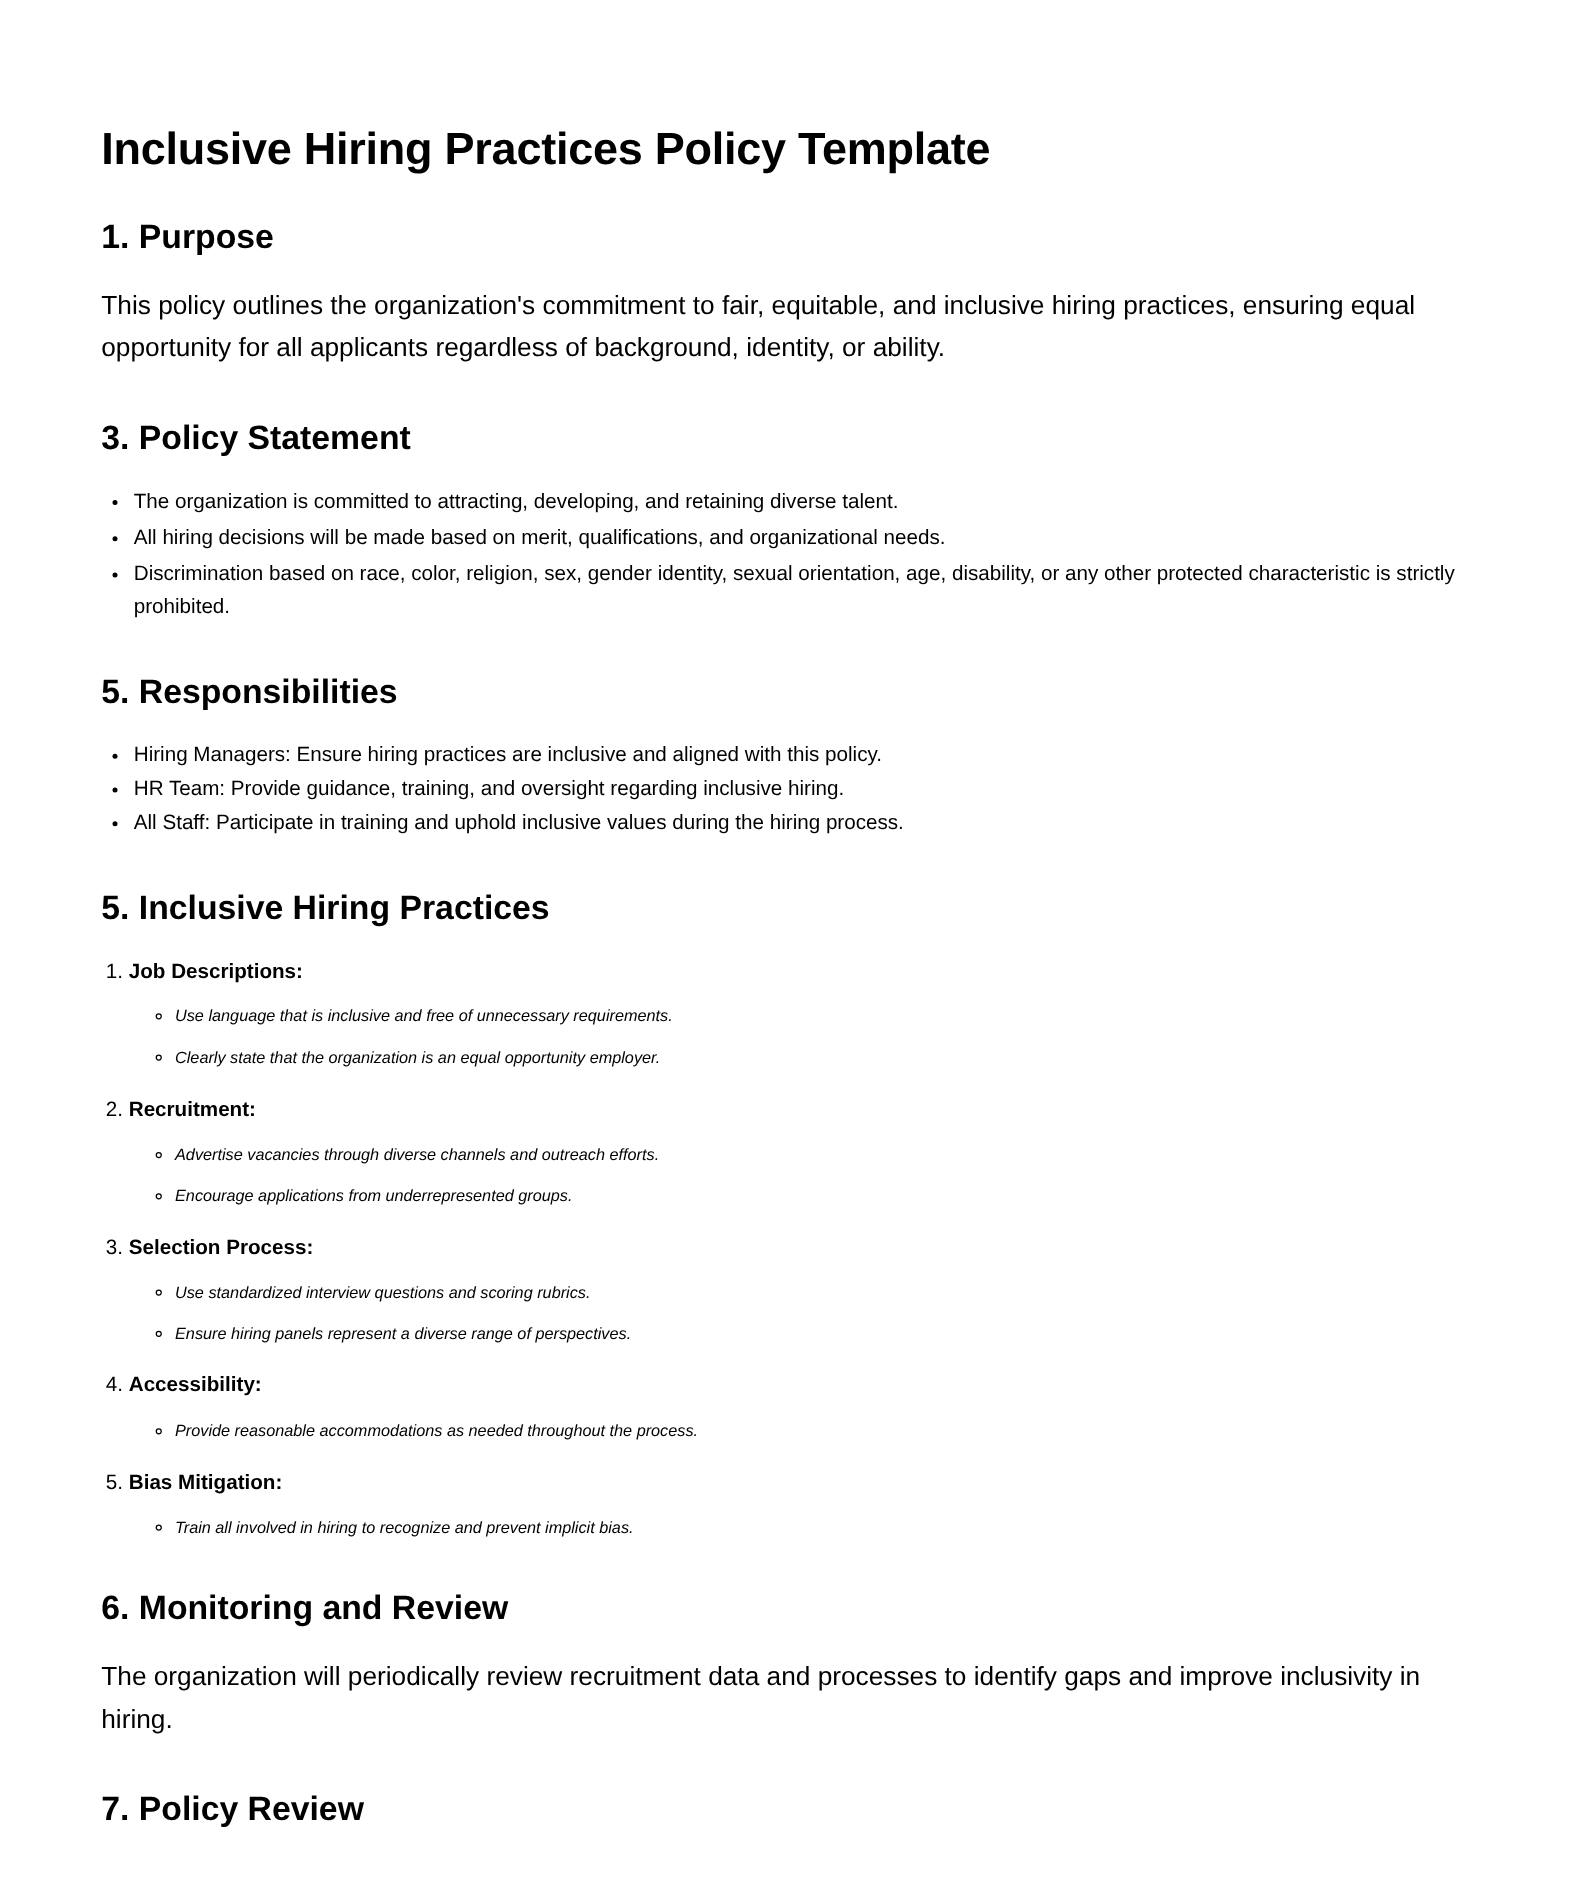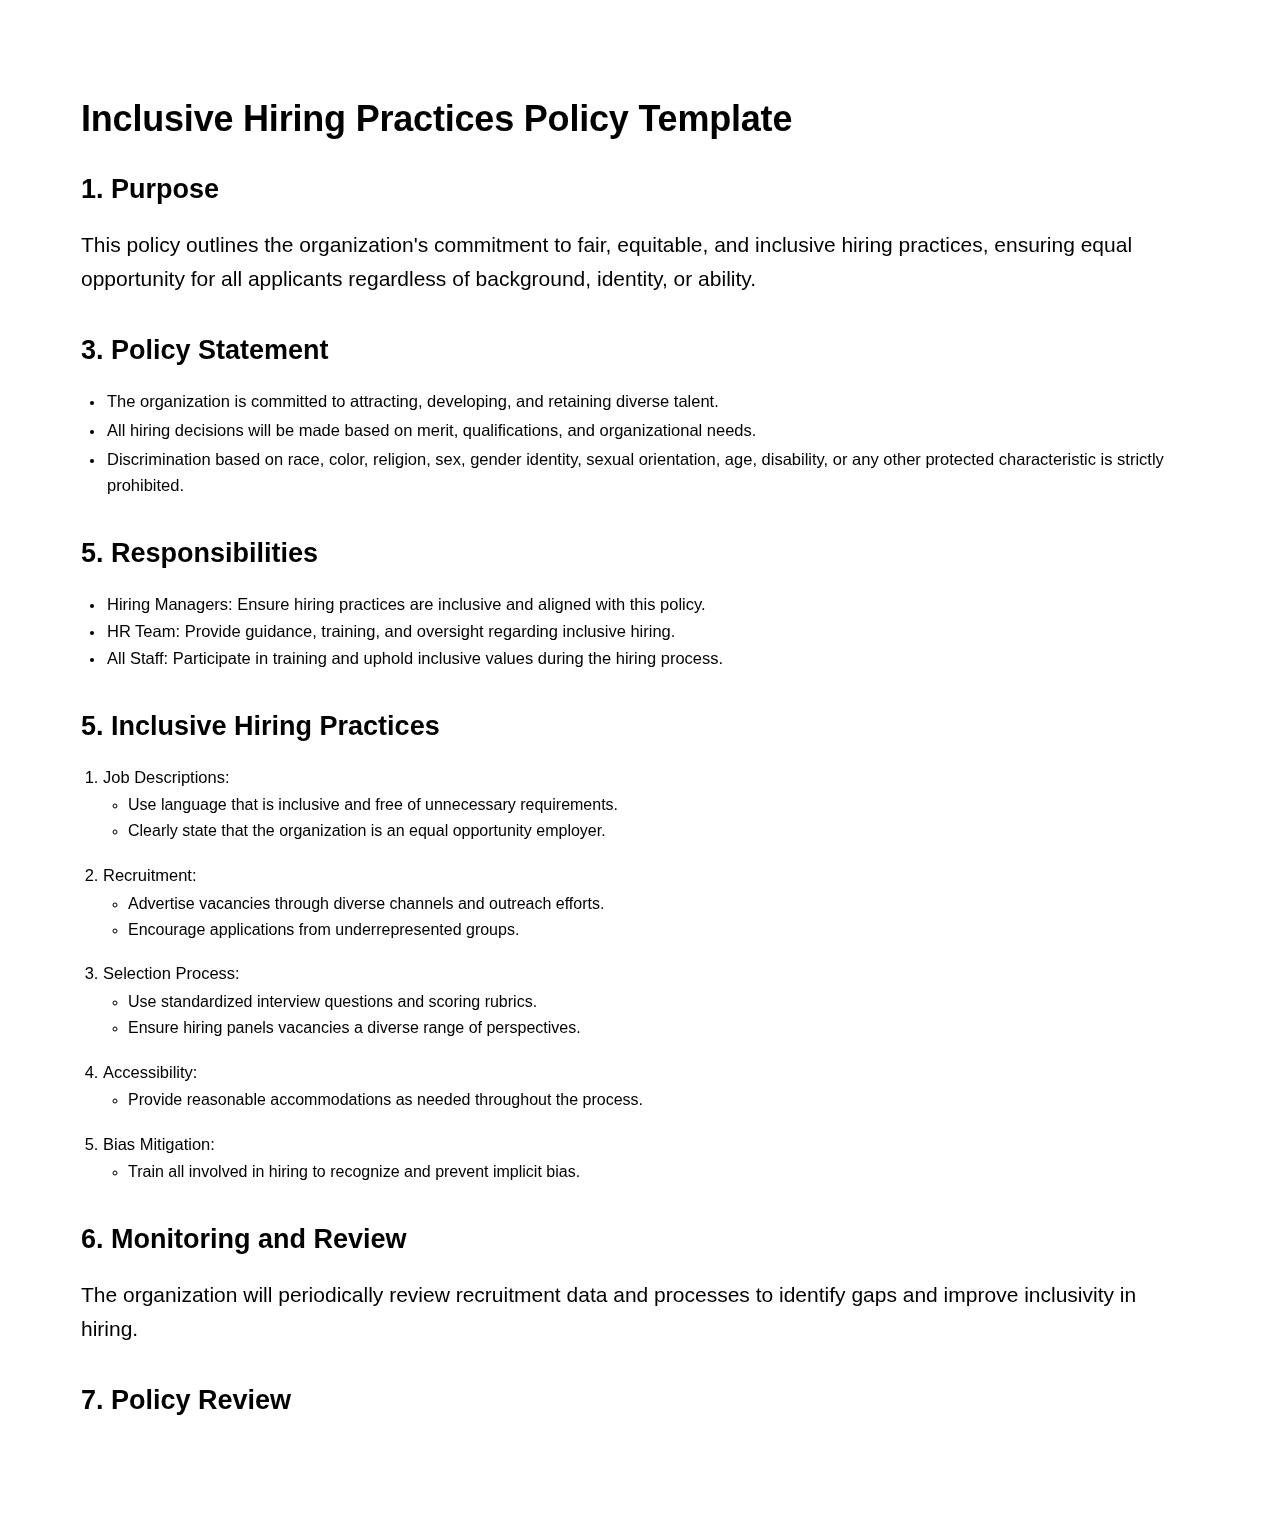--- a/index.html
+++ b/index.html
@@ -70,31 +70,32 @@
   }
   ol.numbered > li {
     font-size: 16.5px;
     line-height: 1.6;
     margin: 0 0 18px 0;
   }
   ol.numbered > li:last-child {
     margin-bottom: 0;
   }
   ol.numbered > li > .item-title {
-    font-weight: normal;
+    font-weight: bold;
   }
   ul.subbullets {
     list-style-type: circle;
     margin: 2px 0 0 0;
     padding-left: 25px;
   }
   ul.subbullets > li {
-    font-size: 16px;
+    font-size: 13px;
     line-height: 1.62;
-    margin: 0;
+    margin: 12px;
+    font-style: italic;
   }
   ul.subbullets > li::marker {
     font-size: 13px;
   }
   b.lead {
     font-weight: normal;
   }
 </style>
 </head>
 <body>
@@ -146,21 +147,21 @@
         <ul class="subbullets">
           <li>Advertise vacancies through diverse channels and outreach efforts.</li>
           <li>Encourage applications from underrepresented groups.</li>
         </ul>
       </li>
 
       <li>
         <span class="item-title">Selection Process:</span>
         <ul class="subbullets">
           <li>Use standardized interview questions and scoring rubrics.</li>
-          <li>Ensure hiring panels vacancies a diverse range of perspectives.</li>
+          <li>Ensure hiring panels represent a diverse range of perspectives.</li>
         </ul>
       </li>
 
       <li>
         <span class="item-title">Accessibility:</span>
         <ul class="subbullets">
           <li>Provide reasonable accommodations as needed throughout the process.</li>
         </ul>
       </li>
 

